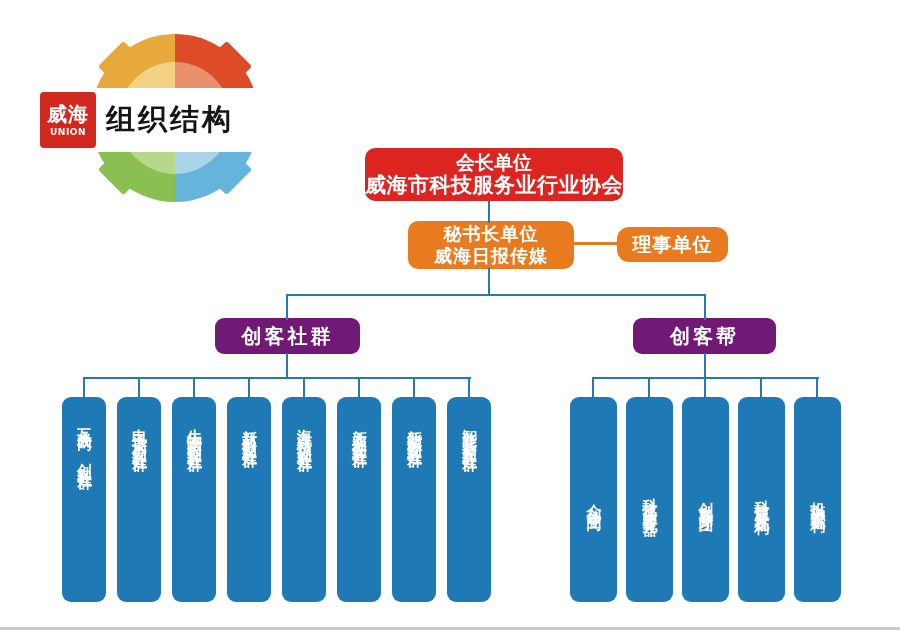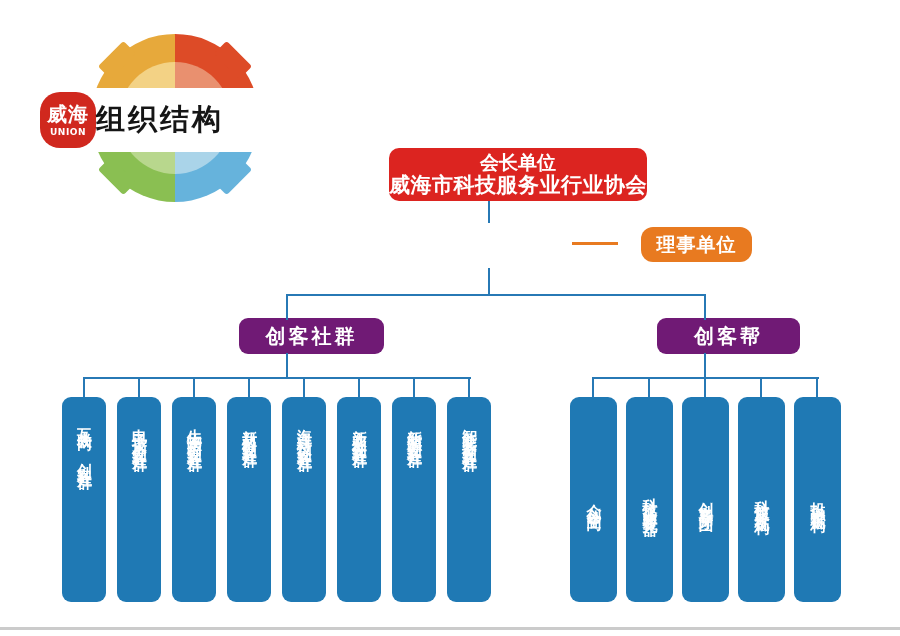--- a/index.html
+++ b/index.html
@@ -23,33 +23,33 @@
   .gear-inner {
     position:absolute; left:28px; top:28px; width:112px; height:112px; border-radius:50%;
     background:conic-gradient(#e9906f 0 25%, #aad4e9 25% 50%, #b8d78d 50% 75%, #f3d285 75% 100%);
   }
   .gear-center { position:absolute; left:56px; top:56px; width:56px; height:56px; border-radius:50%; background:#ffffff; }
   .logo-band {
     position:absolute; left:0; top:70px; width:275px; height:64px; background:#ffffff;
     display:flex; align-items:center;
   }
   .badge {
-    width:56px; height:56px; background:#d0281e; border-radius:20px; flex:0 0 auto;
+    width:56px; height:56px; background:#d0281e; border-radius:4px; flex:0 0 auto;
     display:flex; flex-direction:column; align-items:center; justify-content:center; color:#fff;
   }
   .badge-cn { font-size:20px; font-weight:bold; line-height:1.1; letter-spacing:1px; }
   .badge-en { font-size:9px; font-weight:bold; letter-spacing:0.5px; margin-top:2px; }
   .union { margin-left:8px; flex:0 0 auto; }
   .union-cn { font-size:23px; font-weight:bold; color:#362b22; line-height:1.1; letter-spacing:2px; }
   .union-en { font-size:11px; font-weight:bold; color:#6a5a4a; letter-spacing:1px; margin-top:2px; }
-  .page-title { font-size:29px; font-weight:bold; color:#151515; letter-spacing:3px; white-space:nowrap; }
+  .page-title { margin-left:10px; font-size:29px; font-weight:bold; color:#151515; letter-spacing:3px; white-space:nowrap; }
 
   
   .node { position:absolute; color:#fff; font-weight:bold; text-align:center;
-          display:flex; flex-direction:column; align-items:center; justify-content:center;margin-left:24px; }
+          display:flex; flex-direction:column; align-items:center; justify-content:center; }
   .president { left:365px; top:148px; width:258px; height:53px; border-radius:10px; background:#dc2420; }
   .president .l1 { font-size:19px; line-height:1.2; }
   .president .l2 { font-size:21px; line-height:1.2; letter-spacing:0.5px; }
   .secretary { left:408px; top:221px; width:166px; height:48px; border-radius:10px; background:#e87a20; }
   .secretary .l1, .secretary .l2 { font-size:18px; line-height:1.25; letter-spacing:1px; }
   .director { left:617px; top:227px; width:111px; height:35px; border-radius:12px; background:#e87a20; font-size:19px; letter-spacing:1px; }
   .group { height:36px; border-radius:9px; background:#701a75; font-size:20px; letter-spacing:3px; }
   .group-left  { left:215px; top:318px; width:145px; }
   .group-right { left:633px; top:318px; width:143px; }
 
@@ -96,20 +96,24 @@
       </div>
       <div class="page-title">组织结构</div>
     </div>
   </div>
 
   <div class="node president">
     <div class="l1">会长单位</div>
     <div class="l2">威海市科技服务业行业协会</div>
   </div>
 
+  <div class="node secretary">
+    <div class="l1">秘书长单位</div>
+    <div class="l2">威海日报传媒</div>
+  </div>
 
   <div class="node director">理事单位</div>
 
   <div class="node group group-left">创客社群</div>
   <div class="node group group-right">创客帮</div>
 
   <div class="line" style="left:488px; top:201px; width:2px; height:22px;"></div>
   <div class="line-orange" style="left:572px; top:242px; width:46px; height:3px;"></div>
   <div class="line" style="left:488px; top:268px; width:2px; height:28px;"></div>
   <div class="line" style="left:286px; top:294px; width:420px; height:2px;"></div>

